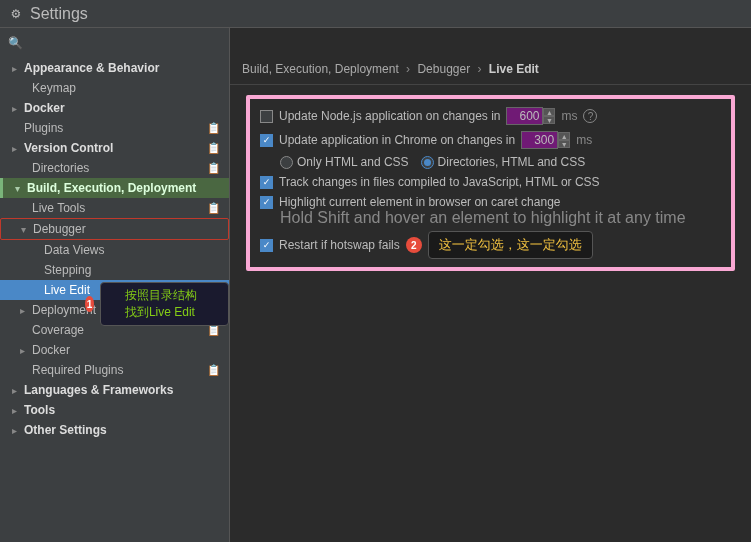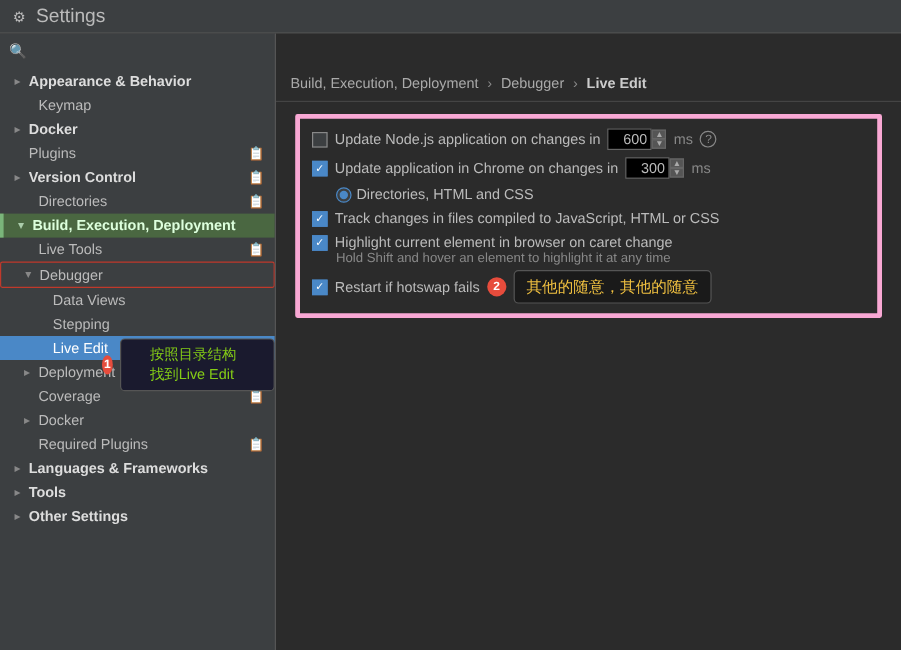--- a/index.html
+++ b/index.html
@@ -156,21 +156,21 @@
       border-color: #888;
     }
 
     .setting-label {
       color: #bbbbbb;
       font-size: 12px;
     }
 
     .number-input {
       width: 37px;
-      background: #000000;
+      background: #701a75;
       border: 1px solid #666;
       color: #bbbbbb;
       font-size: 12px;
       padding: 1px 3px;
       text-align: right;
     }
 
     .unit-label {
       color: #888;
       font-size: 12px;
@@ -236,21 +236,21 @@
       border-radius: 50%;
       background: #4a88c7;
     }
     .radio-label {
       color: #bbbbbb;
       font-size: 12px;
     }
 
     .hint-text {
       color: #888;
-      font-size: 11px;
+      font-size: 16px;
       padding-left: 20px;
       margin-top: -2px;
       margin-bottom: 4px;
     }
 
     
     .badge {
       width: 16px;
       height: 16px;
       border-radius: 50%;
@@ -448,20 +448,24 @@
             <div class="spin-buttons">
               <div class="spin-btn">▲</div>
               <div class="spin-btn">▼</div>
             </div>
           </div>
           <span class="unit-label">ms</span>
         </div>
 
         <div class="radio-group">
           <div class="radio-option">
+            <div class="radio-dot"></div>
+            <span class="radio-label">Only HTML and CSS</span>
+          </div>
+          <div class="radio-option">
             <div class="radio-dot selected"></div>
             <span class="radio-label">Directories, HTML and CSS</span>
           </div>
         </div>
 
         <div class="setting-row">
           <div class="checkbox checked"></div>
           <span class="setting-label">Track changes in files compiled to JavaScript, HTML or CSS</span>
         </div>
 
@@ -469,21 +473,21 @@
           <div class="checkbox checked"></div>
           <span class="setting-label">Highlight current element in browser on caret change</span>
         </div>
         <div class="hint-text">Hold Shift and hover an element to highlight it at any time</div>
 
         <div class="setting-row">
           <div class="checkbox checked"></div>
           <span class="setting-label">Restart if hotswap fails</span>
           <div class="badge">2</div>
           <div class="tooltip-cn">
-            <span>其他的随意，其他的随意</span>
+            <span>这一定勾选，这一定勾选</span>
           </div>
         </div>
 
       </div>
     </div>
   </div>
 
 </div>
 
 </body></html>

